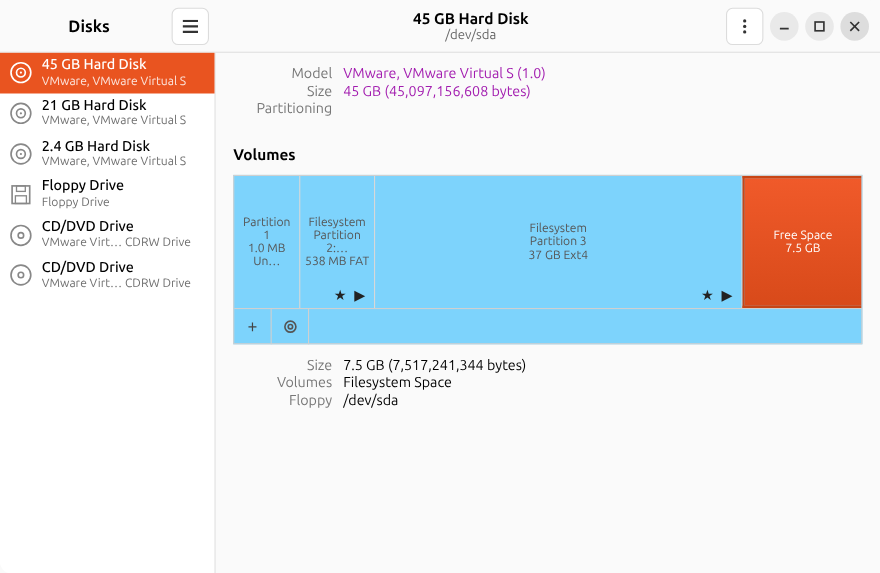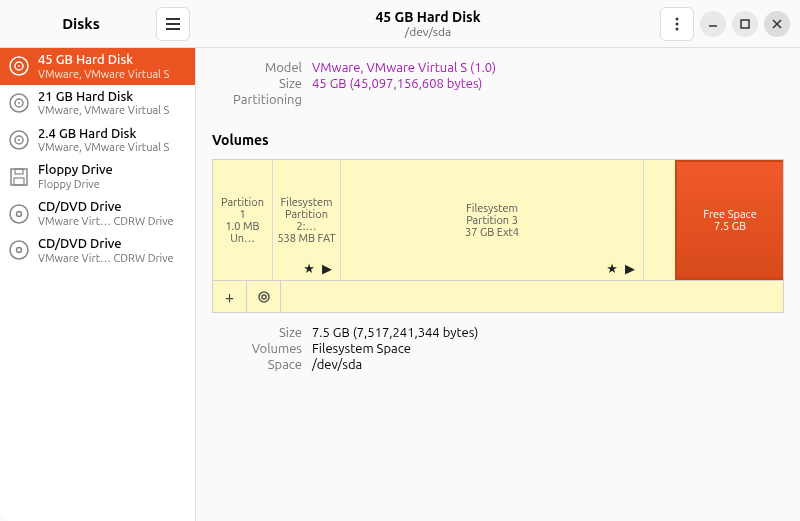--- a/index.html
+++ b/index.html
@@ -21,26 +21,26 @@
 .dev .txt { flex: 1; min-width: 0; }
 .dev .nm { font-size: 13px; font-weight: 500; line-height: 1.2; }
 .dev .sub { font-size: 11px; opacity: .85; white-space: nowrap; overflow: hidden; text-overflow: ellipsis; line-height: 1.2; }
 .dev.sel .sub { color: #fff; }
 .dev:not(.sel) .sub { color: #555; }
 .content { flex: 1; padding: 12px 16px 0 16px; overflow: hidden; }
 .info { display: grid; grid-template-columns: 90px 1fr; gap: 2px 10px; font-size: 13px; margin-bottom: 26px; }
 .info .k { text-align: right; color: #777; }
 .info .v { color: #a21caf; }
 .vh { font-weight: 700; font-size: 14px; margin-bottom: 11px; }
-.volbox { border: 1px solid #d0d0d0; background: #fef9c3; }
+.volbox { border: 1px solid #d0d0d0; background: #7dd3fc; }
 .parts { display: flex; height: 120px; }
 .part { border-right: 1px solid #d8d8d8; display: flex; flex-direction: column; justify-content: center; align-items: center; font-size: 11px; color: #555; text-align: center; padding: 4px; position: relative; cursor: pointer; }
 .part:last-child { border-right: none; }
 .part .pi { position: absolute; bottom: 4px; right: 6px; font-size: 13px; color: #222; letter-spacing: 2px; }
-.free { background: linear-gradient(#f05a2a,#d84a1a); color: #fff; border: 2px solid #c84515; margin-left: 31px; }
+.free { background: linear-gradient(#f05a2a,#d84a1a); color: #fff; border: 2px solid #c84515; }
 .vtools { height: 32px; display: flex; border-top: 1px solid #d0d0d0; }
 .tbtn { width: 34px; height: 32px; border-right: 1px solid #d0d0d0; display: flex; align-items: center; justify-content: center; cursor: pointer; font-size: 16px; color: #444; }
 .selinfo { display: grid; grid-template-columns: 90px 1fr; gap: 2px 10px; font-size: 13px; margin-top: 12px; }
 .selinfo .k { text-align: right; color: #777; }
 svg { display: block; }
 </style>
 </head>
 <body>
 
 <div class="titlebar">
@@ -203,17 +203,17 @@
               <circle cx="8" cy="8" r="2" fill="none" stroke="#555" stroke-width="1.5"></circle>
             </svg>
         </div>
       </div>
     </div>
     <div class="selinfo">
       <div class="k">Size</div>
       <div>7.5 GB (7,517,241,344 bytes)</div>
       <div class="k">Volumes</div>
       <div>Filesystem Space</div>
-      <div class="k">Space</div>
+      <div class="k">Floppy</div>
       <div>/dev/sda</div>
     </div>
   </div>
 </div>
 
 </body></html>

